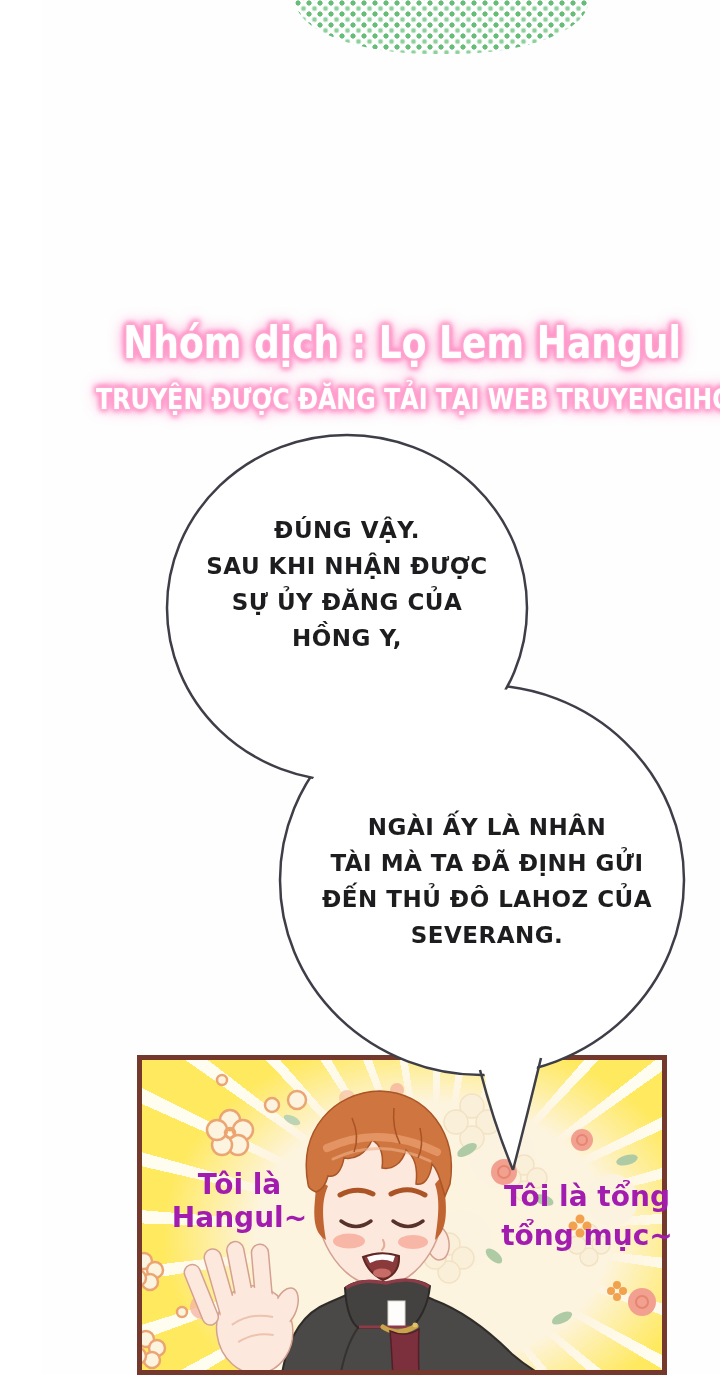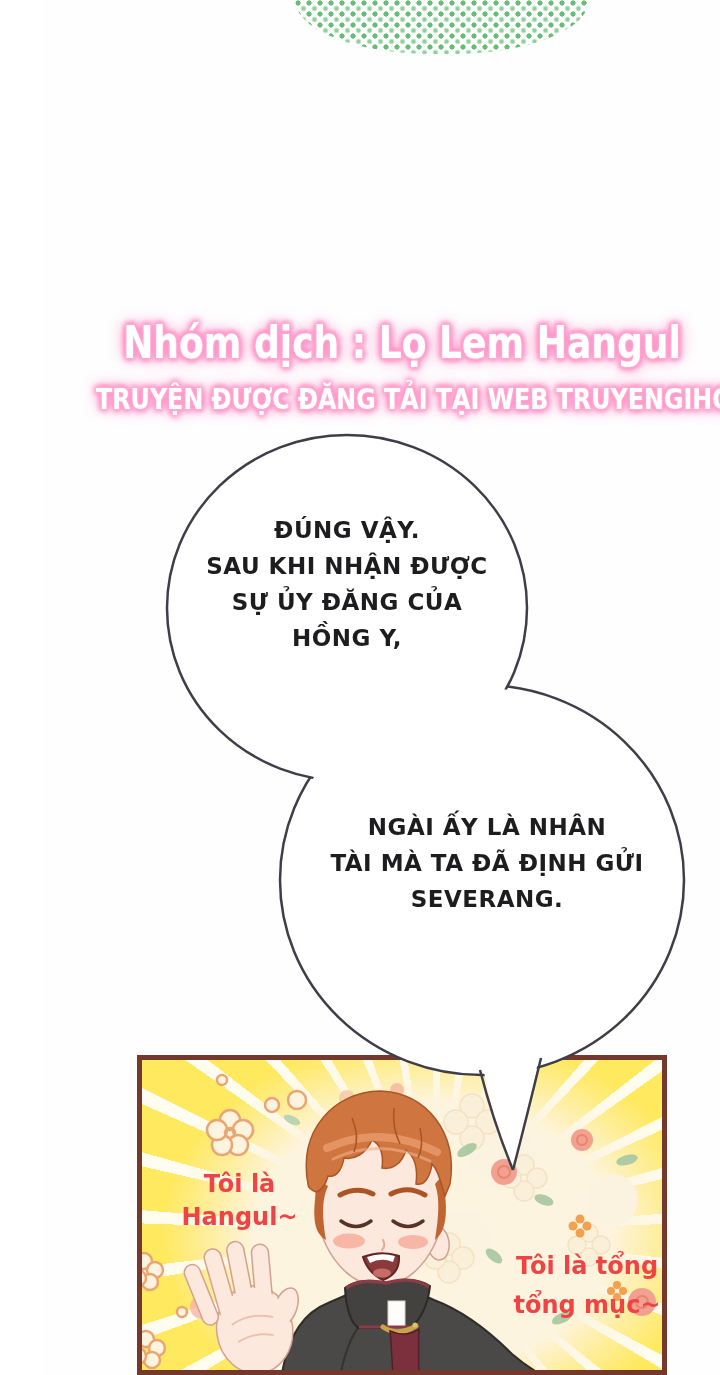--- a/index.html
+++ b/index.html
@@ -34,24 +34,24 @@
 
   
   #panel{position:absolute;left:95px;top:1055px;width:530px;height:320px;box-sizing:border-box;
          border:5px solid #74392c;overflow:hidden;z-index:1;
          background:
            radial-gradient(ellipse 340px 250px at 56% 56%,#fdf4df 0%,#fdf4df 52%,rgba(253,244,223,0) 80%),
            repeating-conic-gradient(from 8deg at 56% 56%,rgba(255,255,255,.9) 0deg 2.6deg,rgba(255,255,255,0) 2.6deg 11deg),
            linear-gradient(#ffe95e,#ffe95e);}
   #panel-art{position:absolute;left:0;top:0;width:520px;height:310px;}
 
-  .caption{position:absolute;z-index:4;text-align:center;color:#ef4444;font-weight:bold;
-           font-size:24px;white-space:nowrap;}
+  .caption{position:absolute;z-index:4;text-align:center;color:#a21caf;font-weight:bold;
+           font-size:28px;white-space:nowrap;}
   #cap-left{left:110px;width:175px;top:1168px;line-height:33px;}
-  #cap-right{left:445px;width:200px;top:1247px;line-height:39px;}
+  #cap-right{left:445px;width:200px;top:1177px;line-height:39px;}
 </style>
 </head>
 <body>
 
 <div id="stage">
 
   <div id="dome"></div>
 
   <div id="hdr1" class="hdr">Nhóm dịch : Lọ Lem Hangul</div>
   <div id="hdr2" class="hdr">TRUYỆN ĐƯỢC ĐĂNG TẢI TẠI WEB TRUYENGIHOTDAY.NET</div>
@@ -230,20 +230,21 @@
 
   <div id="bt1" class="bubble-text">
     <div>ĐÚNG VẬY.</div>
     <div>SAU KHI NHẬN ĐƯỢC</div>
     <div>SỰ ỦY ĐĂNG CỦA</div>
     <div>HỒNG Y,</div>
   </div>
   <div id="bt2" class="bubble-text">
     <div>NGÀI ẤY LÀ NHÂN</div>
     <div>TÀI MÀ TA ĐÃ ĐỊNH GỬI</div>
+    <div>ĐẾN THỦ ĐÔ LAHOZ CỦA</div>
     <div>SEVERANG.</div>
   </div>
 
   <div id="cap-left" class="caption">
     <div>Tôi là</div>
     <div>Hangul~</div>
   </div>
   <div id="cap-right" class="caption">
     <div>Tôi là tổng</div>
     <div>tổng mục~</div>

